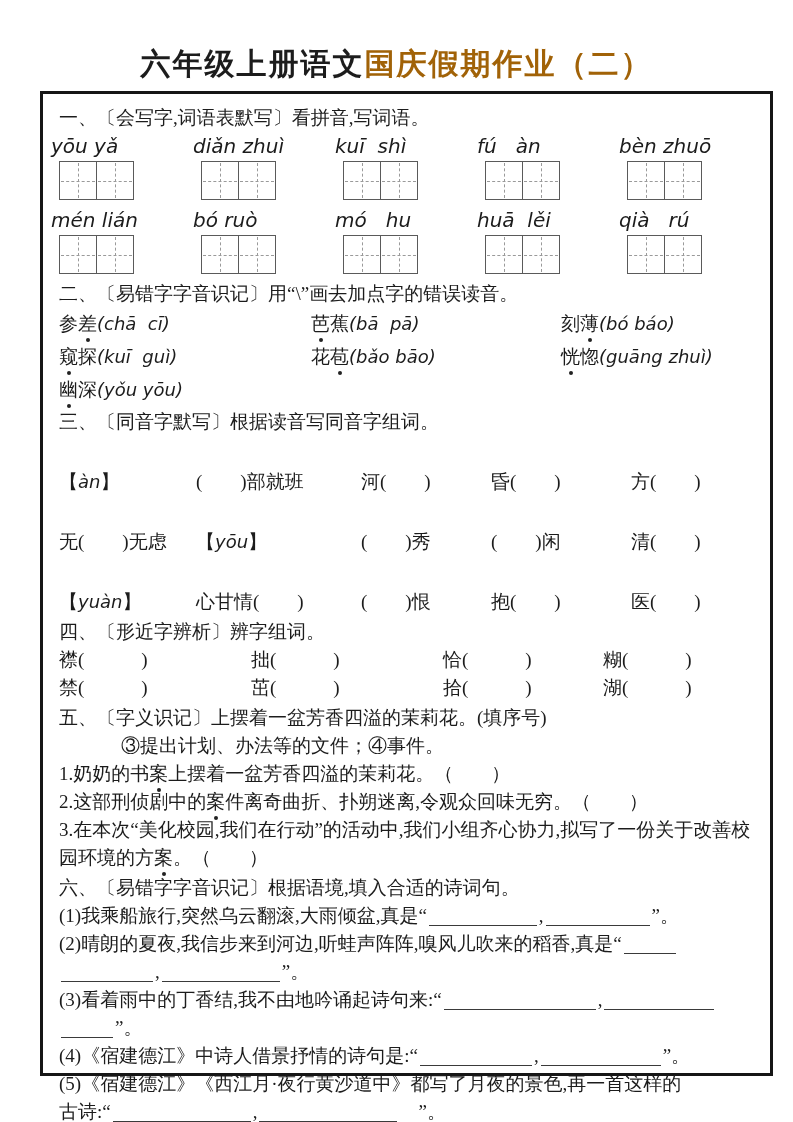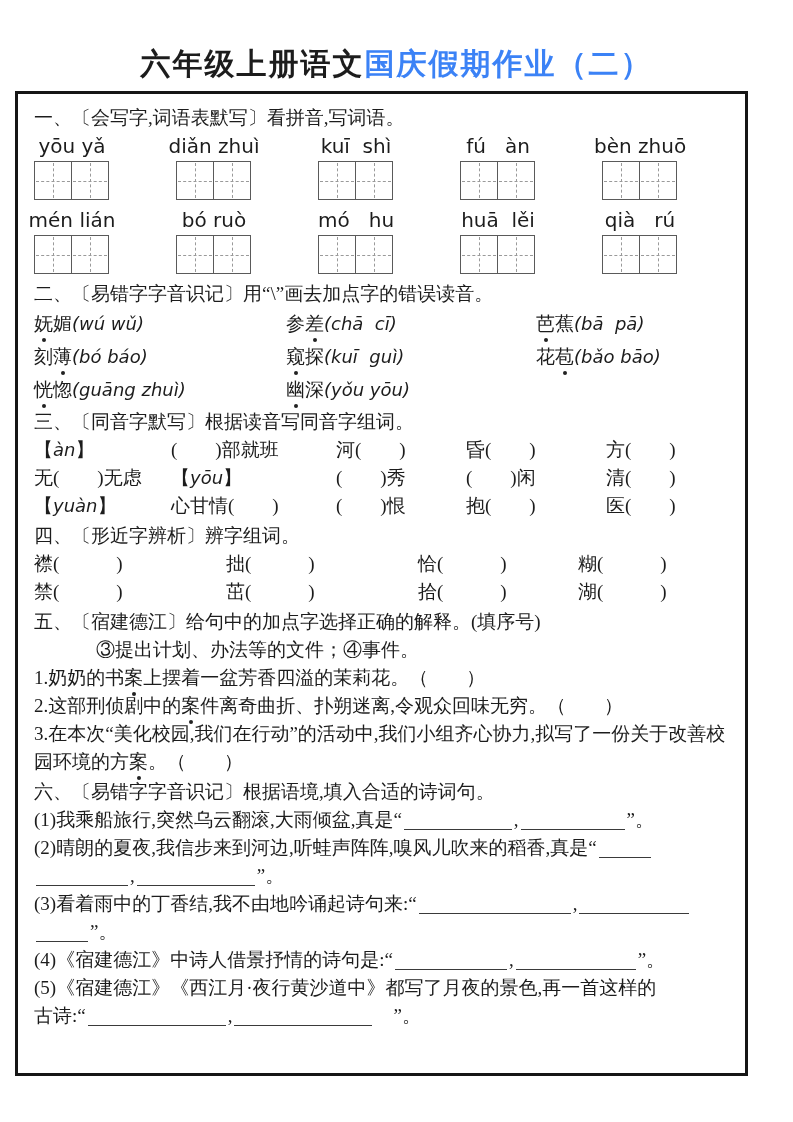--- a/index.html
+++ b/index.html
@@ -1,40 +1,40 @@
 <!DOCTYPE html>
 <html><head>
 <meta charset="utf-8">
 <style>
   html,body{margin:0;padding:0;background:#fff;}
   .page{position:relative;width:793px;height:1122px;background:#ffffff;overflow:hidden;
         font-family:"Liberation Serif","DejaVu Serif",serif;color:#1c1c1c;}
   .title{position:absolute;top:44px;left:0;width:100%;text-align:center;
          font-size:30px;font-weight:600;letter-spacing:2px;white-space:nowrap;}
-  .title .red{color:#3b82f6;}
-  .frame{position:absolute;left:15px;top:91px;width:733px;height:985px;
+  .title .red{color:#a16207;}
+  .frame{position:absolute;left:40px;top:91px;width:733px;height:985px;
          border:3px solid #161616;box-sizing:border-box;padding:8px 16px 0 16px;}
   .line{font-size:19px;line-height:28px;white-space:normal;}
   .heading{margin-top:2px;}
   
-  .pinyin{font-family:"DejaVu Sans",sans-serif;font-size:20px;
-          white-space:pre;text-align:center;line-height:24px;margin:2px 0 3px 0;width:92px;margin-left:-8px;}
+  .pinyin{font-family:"DejaVu Sans",sans-serif;font-style:italic;font-size:20px;
+          white-space:pre;text-align:left;line-height:24px;margin:2px 0 3px 0;width:92px;margin-left:-8px;}
   .pinyin-inline{font-family:"DejaVu Sans",sans-serif;font-style:italic;font-size:18px;white-space:pre;}
   
   .grid-row{display:flex;margin:0 0 6px 0;}
   .grid-col{flex:0 0 auto;width:142px;display:flex;flex-direction:column;align-items:flex-start;}
   .wgrid{display:flex;border:1.5px solid #5a5a5a;background:#fff;}
   .wcell{width:36px;height:37px;border-right:1px solid #5a5a5a;position:relative;}
   .wcell:last-child{border-right:none;}
   .wcell::before{content:"";position:absolute;left:1px;right:1px;top:50%;border-top:1px dashed #9a9a9a;}
   .wcell::after{content:"";position:absolute;top:1px;bottom:1px;left:50%;border-left:1px dashed #9a9a9a;}
   
   .sec2-grid{display:grid;grid-template-columns:252px 250px auto;row-gap:5px;margin:2px 0 4px 0;}
   
-  .sec3-row{display:grid;grid-template-columns:137px 165px 130px 140px auto;}
+  .sec3-row{display:grid;grid-template-columns:137px 165px 130px 140px auto;margin-top:32px;}
   
   .sec4-row{display:grid;grid-template-columns:192px 192px 160px auto;}
   
   .dot-under{position:relative;display:inline-block;}
   .dot-under::after{content:"";position:absolute;left:50%;transform:translateX(-50%);
                     bottom:-4px;width:4px;height:4px;border-radius:50%;background:#222;}
   
   .blank{display:inline-block;height:1em;border-bottom:1.6px solid #3a3a3a;
          vertical-align:-4px;margin:0 2px;}
   .indent{padding-left:62px;}
@@ -123,21 +123,20 @@
         <div class="pinyin">qià   rú</div>
         <div class="wgrid">
             <div class="wcell"></div>
             <div class="wcell"></div>
           </div>
       </div>
     </div>
 
     <div class="line heading">二、〔易错字字音识记〕用“\”画去加点字的错误读音。</div>
     <div class="sec2-grid">
-      <div class="line"><span class="dot-under">妩</span>媚<span class="pinyin-inline">(wú wǔ)</span></div>
       <div class="line">参<span class="dot-under">差</span><span class="pinyin-inline">(chā  cī)</span></div>
       <div class="line"><span class="dot-under">芭</span>蕉<span class="pinyin-inline">(bā  pā)</span></div>
       <div class="line">刻<span class="dot-under">薄</span><span class="pinyin-inline">(bó báo)</span></div>
       <div class="line"><span class="dot-under">窥</span>探<span class="pinyin-inline">(kuī  guì)</span></div>
       <div class="line">花<span class="dot-under">苞</span><span class="pinyin-inline">(bǎo bāo)</span></div>
       <div class="line"><span class="dot-under">恍</span>惚<span class="pinyin-inline">(guāng zhuì)</span></div>
       <div class="line"><span class="dot-under">幽</span>深<span class="pinyin-inline">(yǒu yōu)</span></div>
     </div>
 
     <div class="line heading">三、〔同音字默写〕根据读音写同音字组词。</div>
@@ -170,21 +169,21 @@
       <div class="line">恰(　　　)</div>
       <div class="line">糊(　　　)</div>
     </div>
     <div class="sec4-row">
       <div class="line">禁(　　　)</div>
       <div class="line">茁(　　　)</div>
       <div class="line">拾(　　　)</div>
       <div class="line">湖(　　　)</div>
     </div>
 
-    <div class="line heading">五、〔宿建德江〕给句中的加点字选择正确的解释。(填序号)</div>
+    <div class="line heading">五、〔字义识记〕上摆着一盆芳香四溢的茉莉花。(填序号)</div>
     <div class="line indent">③提出计划、办法等的文件；④事件。</div>
     <div class="line">1.奶奶的书<span class="dot-under">案</span>上摆着一盆芳香四溢的茉莉花。（　　）</div>
     <div class="line">2.这部刑侦剧中的<span class="dot-under">案</span>件离奇曲折、扑朔迷离,令观众回味无穷。（　　）</div>
     <div class="line">3.在本次“美化校园,我们在行动”的活动中,我们小组齐心协力,拟写了一份关于改善校园环境的方<span class="dot-under">案</span>。（　　）</div>
 
     <div class="line heading">六、〔易错字字音识记〕根据语境,填入合适的诗词句。</div>
     <div class="line">(1)我乘船旅行,突然乌云翻滚,大雨倾盆,真是“<span class="blank" style="width: 108px;"></span>,<span class="blank" style="width: 104px;"></span>”。</div>
     <div class="line">(2)晴朗的夏夜,我信步来到河边,听蛙声阵阵,嗅风儿吹来的稻香,真是“<span class="blank" style="width: 52px;"></span></div>
     <div class="line"><span class="blank" style="width: 92px;"></span>,<span class="blank" style="width: 118px;"></span>”。</div>
     <div class="line">(3)看着雨中的丁香结,我不由地吟诵起诗句来:“<span class="blank" style="width: 152px;"></span>,<span class="blank" style="width: 110px;"></span></div>

